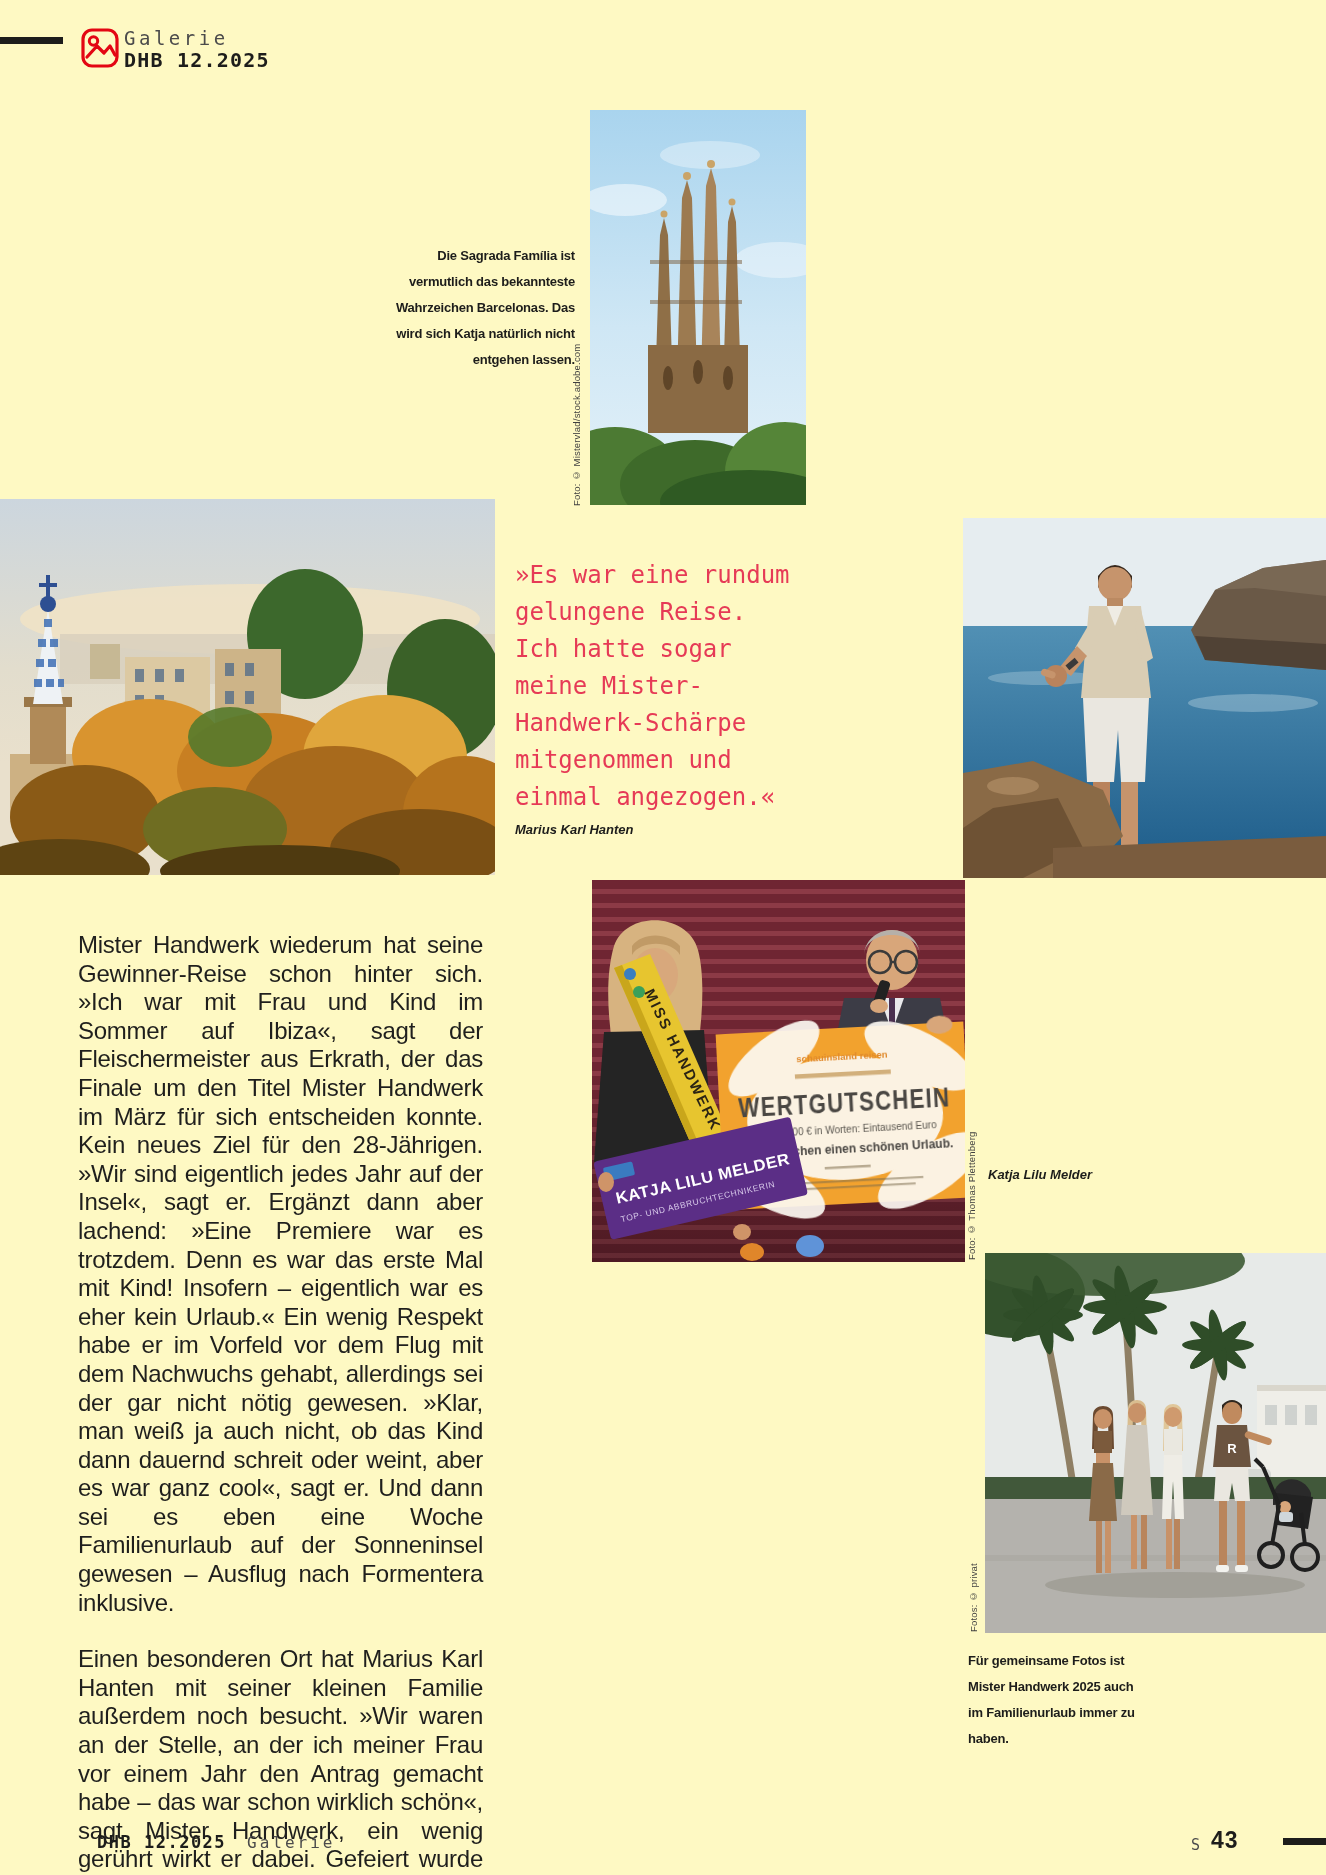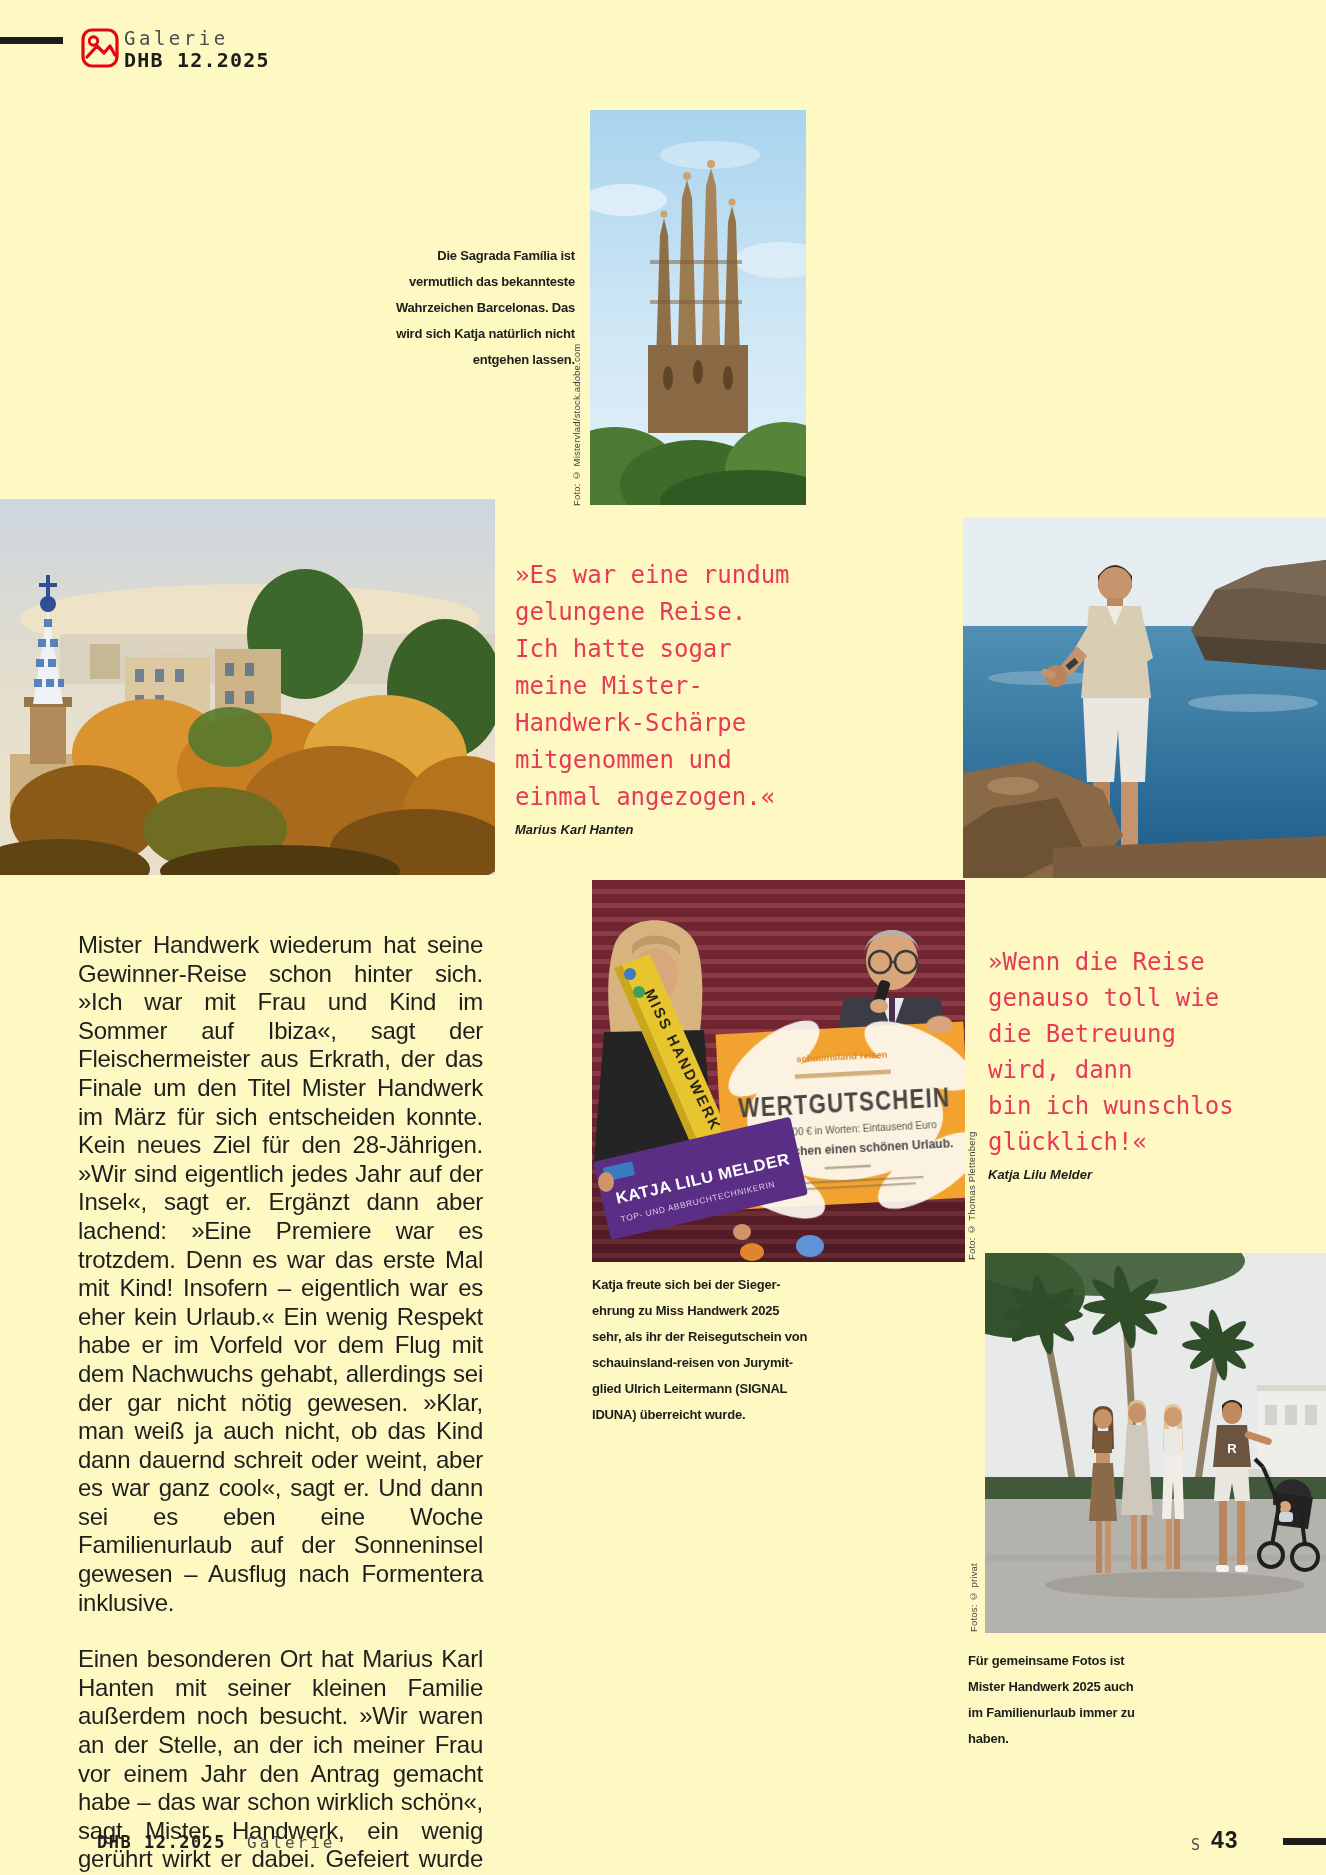--- a/index.html
+++ b/index.html
@@ -290,34 +290,22 @@
         <text x="20" y="341" font-family="Liberation Sans, sans-serif" font-size="8.5" fill="#d8c9ea" letter-spacing="0.6">TOP- UND ABBRUCHTECHNIKERIN</text>
       </g>
       <ellipse cx="14" cy="302" rx="8" ry="10" fill="#cf9468"></ellipse>
       <ellipse cx="150" cy="352" rx="9" ry="8" fill="#cf9468"></ellipse>
       <ellipse cx="218" cy="366" rx="14" ry="11" fill="#5f93d8"></ellipse>
       <ellipse cx="160" cy="372" rx="12" ry="9" fill="#e0862a"></ellipse>
     </svg>
   </figure>
   <div class="abs vcredit" style="left:966px;top:1100px;height:160px">Foto: © Thomas Plettenberg</div>
 
-  <div class="abs quote quote2" style="left:988px;top:944px;width:325px">»Wenn die Reise
-genauso toll wie
-die Betreuung
-wird, dann
-bin ich wunschlos
-glücklich!«</div>
   <div class="abs quote-author" style="left:988px;top:1167px">Katja Lilu Melder</div>
 
-  <div class="abs caption" style="left:592px;top:1272px;width:300px">Katja freute sich bei der Sieger-
-ehrung zu Miss Handwerk 2025
-sehr, als ihr der Reisegutschein von
-schauinsland-reisen von Jurymit-
-glied Ulrich Leitermann (SIGNAL
-IDUNA) überreicht wurde.</div>
 
   <figure class="photo" style="left:985px;top:1253px;width:341px;height:380px">
     <svg viewBox="0 0 341 380" preserveAspectRatio="none">
       <rect width="341" height="380" fill="#e7eae8"></rect>
       <rect x="272" y="132" width="69" height="8" fill="#d9d6cc"></rect>
       <rect x="272" y="138" width="69" height="92" fill="#efeee8"></rect>
       <rect x="280" y="152" width="12" height="20" fill="#cfd2cf"></rect>
       <rect x="300" y="152" width="12" height="20" fill="#cfd2cf"></rect>
       <rect x="320" y="152" width="12" height="20" fill="#cfd2cf"></rect>
       <rect x="244" y="216" width="42" height="16" rx="5" fill="#d6d8d4"></rect>

